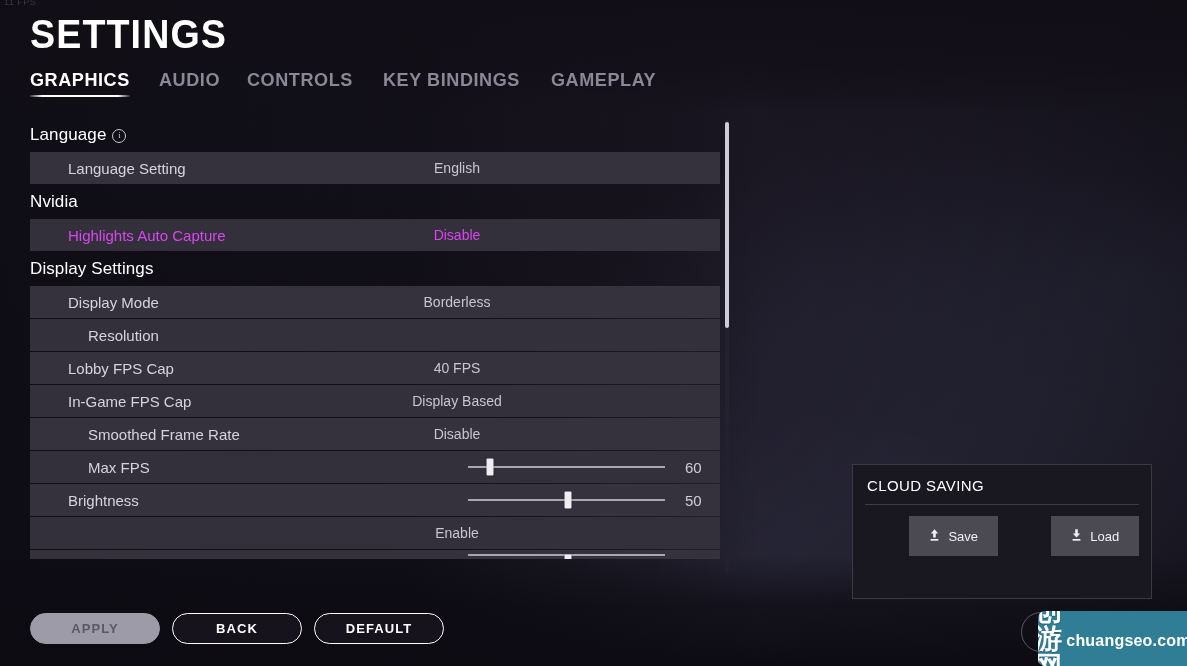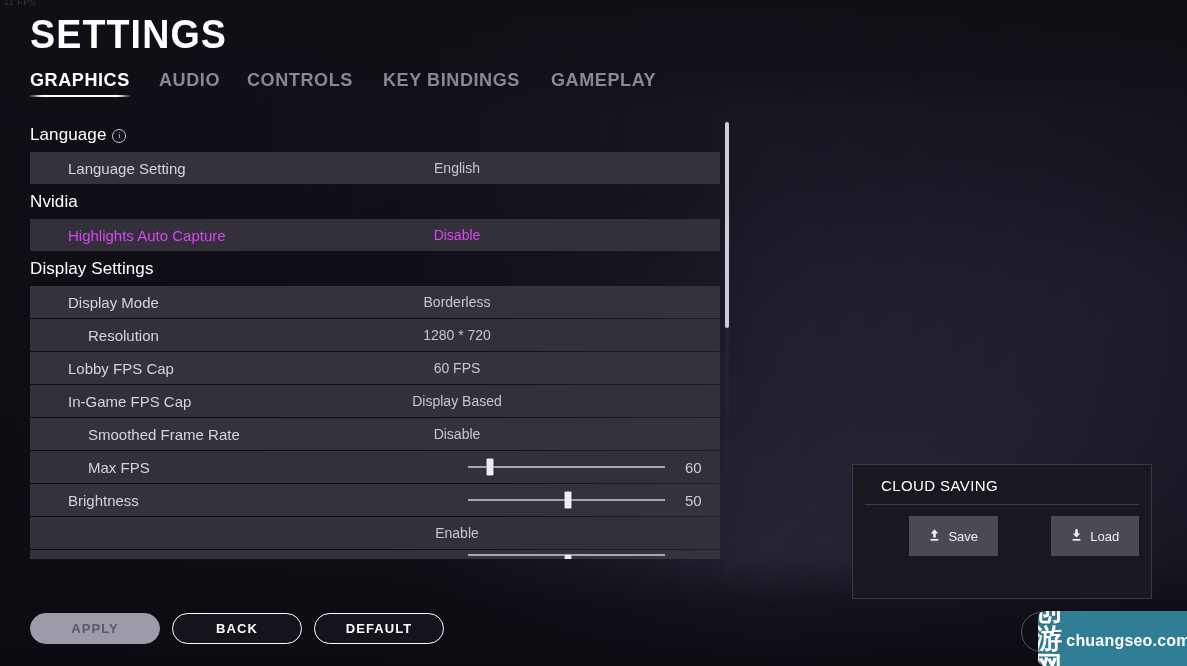--- a/index.html
+++ b/index.html
@@ -233,21 +233,21 @@
     width: 300px;
     height: 135px;
     background: #191821;
     border: 1px solid #3a3946;
     box-sizing: border-box;
   }
   .cloud-title {
     font-size: 15px;
     color: #ffffff;
     letter-spacing: 0.4px;
-    padding: 12px 14px 0 28px;
+    padding: 12px 14px 0 14px;
   }
   .cloud-divider {
     height: 1px;
     background: #3c3b48;
     margin: 10px 12px 0 12px;
   }
   .cloud-desc {
     font-size: 12.5px;
     line-height: 1.35;
     color: #cfccd8;
@@ -398,25 +398,24 @@
       </div>
       <div class="section-header">
         <span>Display Settings</span>
       </div>
       <div class="srow">
         <div class="srow-label">Display Mode</div>
         <div class="srow-value">Borderless</div>
       </div>
       <div class="srow alt">
         <div class="srow-label indent">Resolution</div>
-        <div class="srow-value">1280 * 720</div>
       </div>
       <div class="srow">
         <div class="srow-label">Lobby FPS Cap</div>
-        <div class="srow-value">60 FPS</div>
+        <div class="srow-value">40 FPS</div>
       </div>
       <div class="srow alt">
         <div class="srow-label">In-Game FPS Cap</div>
         <div class="srow-value">Display Based</div>
       </div>
       <div class="srow">
         <div class="srow-label indent">Smoothed Frame Rate</div>
         <div class="srow-value">Disable</div>
       </div>
       <div class="srow alt">

